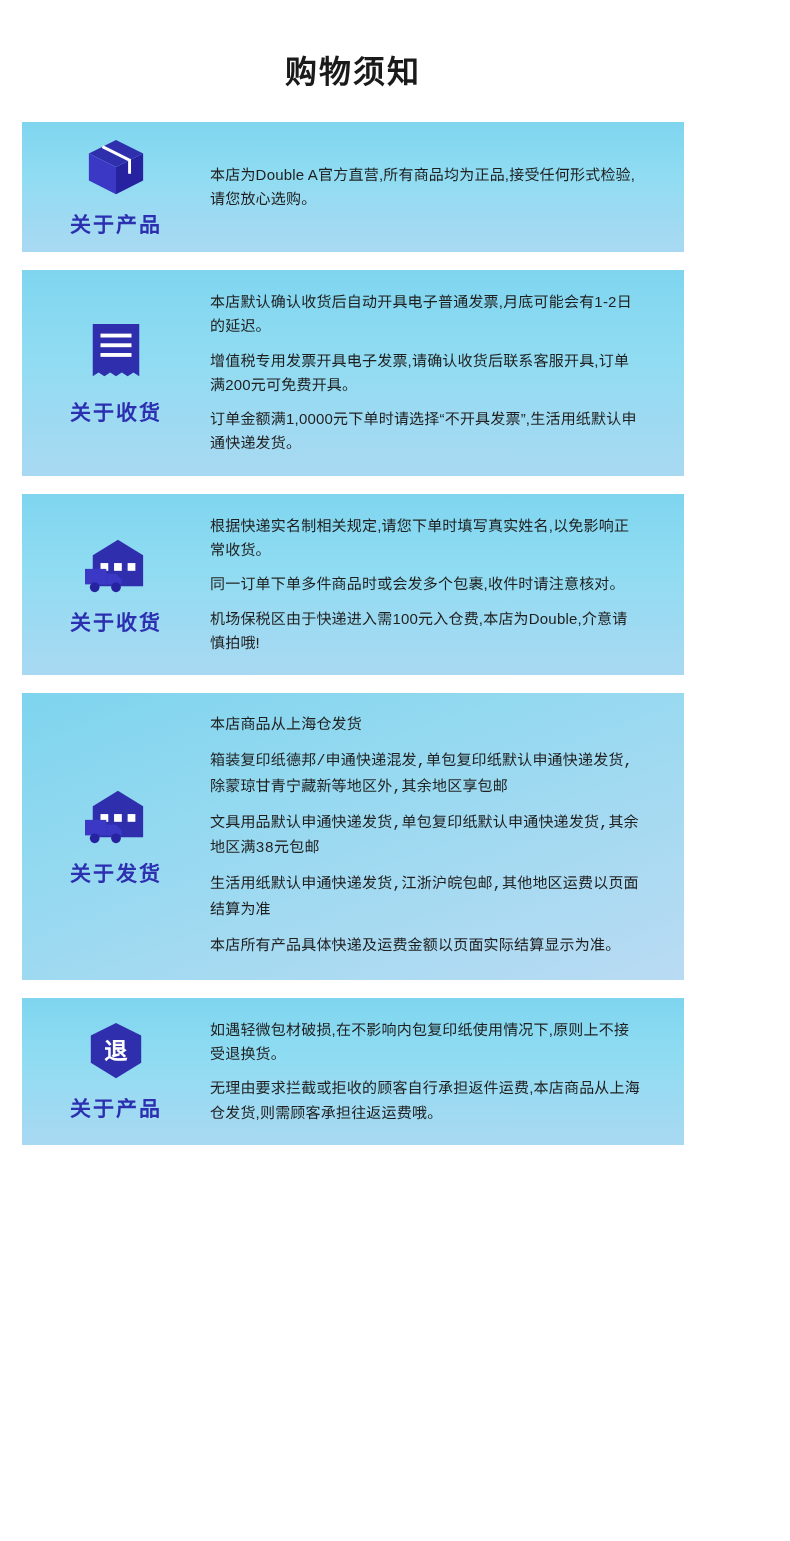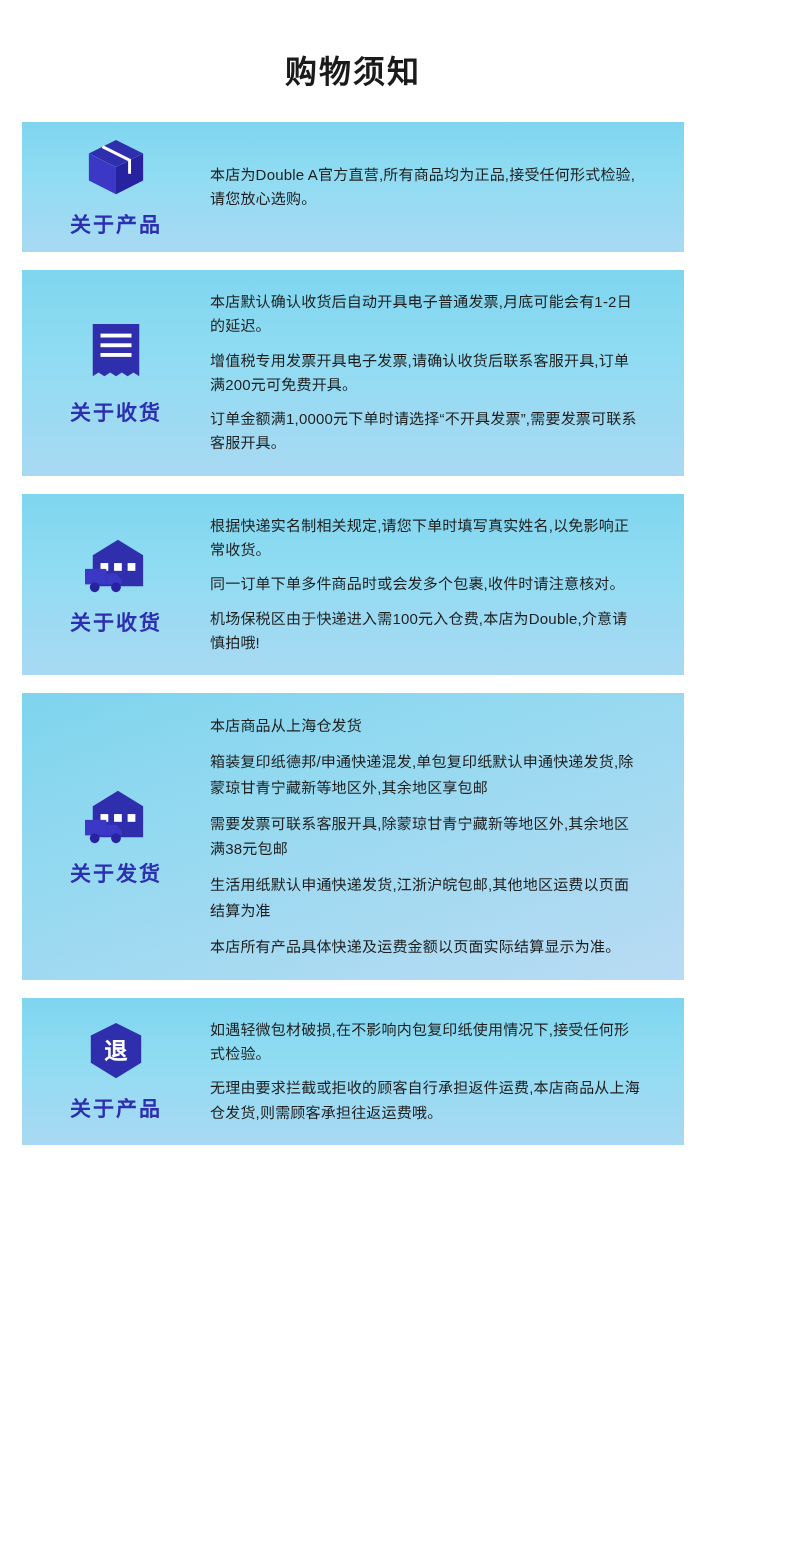--- a/index.html
+++ b/index.html
@@ -71,20 +71,21 @@
     line-height: 1.62;
     color: #1f1f1f;
     letter-spacing: 0.2px;
   }
   .card-body p + p {
     margin-top: 10px;
   }
   
   .card-body.loose p {
     line-height: 1.72;
+    font-family: Liberation Mono, monospace;
   }
 </style>
 </head>
 <body>
 
 <div class="page">
 
   <h1 class="page-title">购物须知</h1>
 
   <div class="card">
@@ -112,21 +113,21 @@
           <rect x="16" y="14" width="32" height="4" fill="#ffffff"></rect>
           <rect x="16" y="24" width="32" height="4" fill="#ffffff"></rect>
           <rect x="16" y="34" width="32" height="4" fill="#ffffff"></rect>
         </svg>
       </span>
       <span class="icon-label">关于收货</span>
     </div>
     <div class="card-body">
       <p>本店默认确认收货后自动开具电子普通发票,月底可能会有1-2日的延迟。</p>
       <p>增值税专用发票开具电子发票,请确认收货后联系客服开具,订单满200元可免费开具。</p>
-      <p>订单金额满1,0000元下单时请选择“不开具发票”,需要发票可联系客服开具。</p>
+      <p>订单金额满1,0000元下单时请选择“不开具发票”,生活用纸默认申通快递发货。</p>
     </div>
   </div>
 
   <div class="card">
     <div class="card-icon">
       <span>
         <svg width="70" height="62" viewBox="0 0 72 64" aria-hidden="true">
           <path d="M12 22 L38 6 L64 22 V54 H12 Z" fill="#2f2fae"></path>
           <rect x="20" y="30" width="8" height="8" fill="#ffffff"></rect>
           <rect x="34" y="30" width="8" height="8" fill="#ffffff"></rect>
@@ -158,35 +159,35 @@
           <path d="M26 41 H36 L42 47 V52 H26 Z" fill="#3a38c4"></path>
           <circle cx="14" cy="55" r="5" fill="#2723a0"></circle>
           <circle cx="36" cy="55" r="5" fill="#2723a0"></circle>
         </svg>
       </span>
       <span class="icon-label">关于发货</span>
     </div>
     <div class="card-body loose">
       <p>本店商品从上海仓发货</p>
       <p>箱装复印纸德邦/申通快递混发,单包复印纸默认申通快递发货,除蒙琼甘青宁藏新等地区外,其余地区享包邮</p>
-      <p>需要发票可联系客服开具,除蒙琼甘青宁藏新等地区外,其余地区满38元包邮</p>
+      <p>文具用品默认申通快递发货,单包复印纸默认申通快递发货,其余地区满38元包邮</p>
       <p>生活用纸默认申通快递发货,江浙沪皖包邮,其他地区运费以页面结算为准</p>
       <p>本店所有产品具体快递及运费金额以页面实际结算显示为准。</p>
     </div>
   </div>
 
   <div class="card">
     <div class="card-icon">
       <span>
         <svg width="62" height="62" viewBox="0 0 64 64" aria-hidden="true">
           <path d="M32 3 L58 16 V44 L32 60 L6 44 V16 Z" fill="#2f2fae"></path>
           <text x="32" y="40" text-anchor="middle" font-family="'Liberation Sans', sans-serif" font-size="24" font-weight="bold" fill="#ffffff">退</text>
         </svg>
       </span>
       <span class="icon-label">关于产品</span>
     </div>
     <div class="card-body">
-      <p>如遇轻微包材破损,在不影响内包复印纸使用情况下,接受任何形式检验。</p>
+      <p>如遇轻微包材破损,在不影响内包复印纸使用情况下,原则上不接受退换货。</p>
       <p>无理由要求拦截或拒收的顾客自行承担返件运费,本店商品从上海仓发货,则需顾客承担往返运费哦。</p>
     </div>
   </div>
 
 </div>
 
 </body></html>

